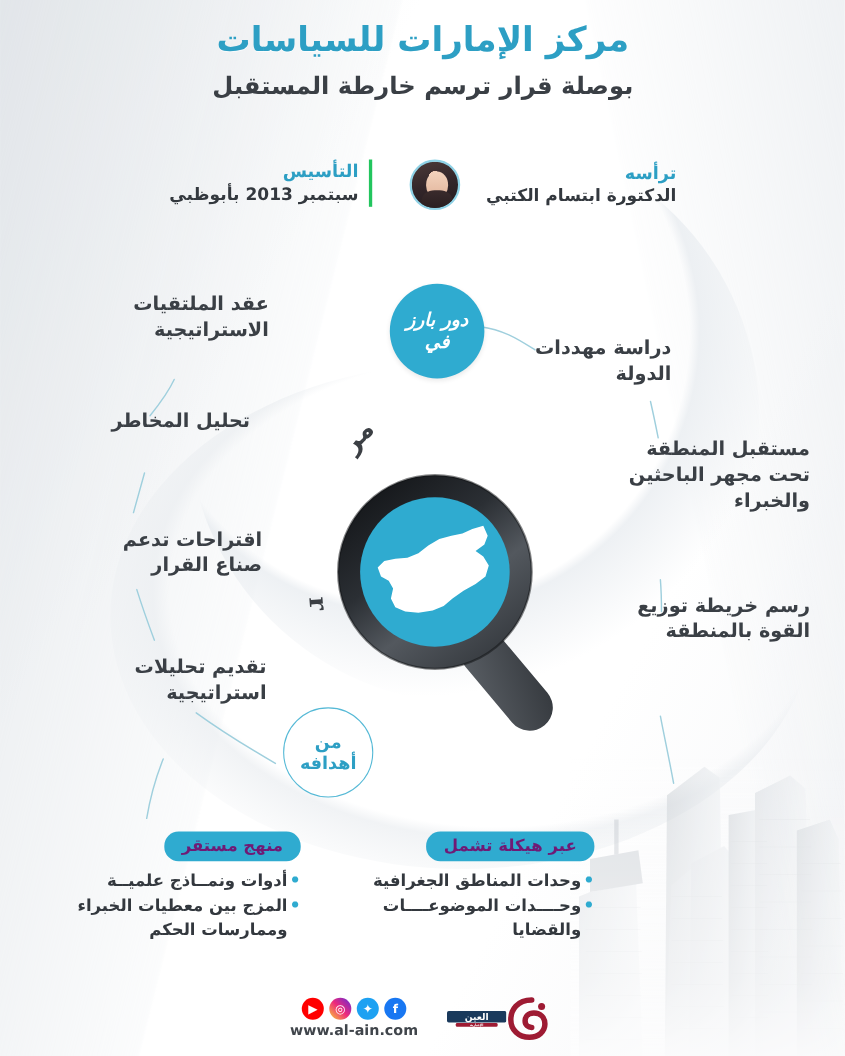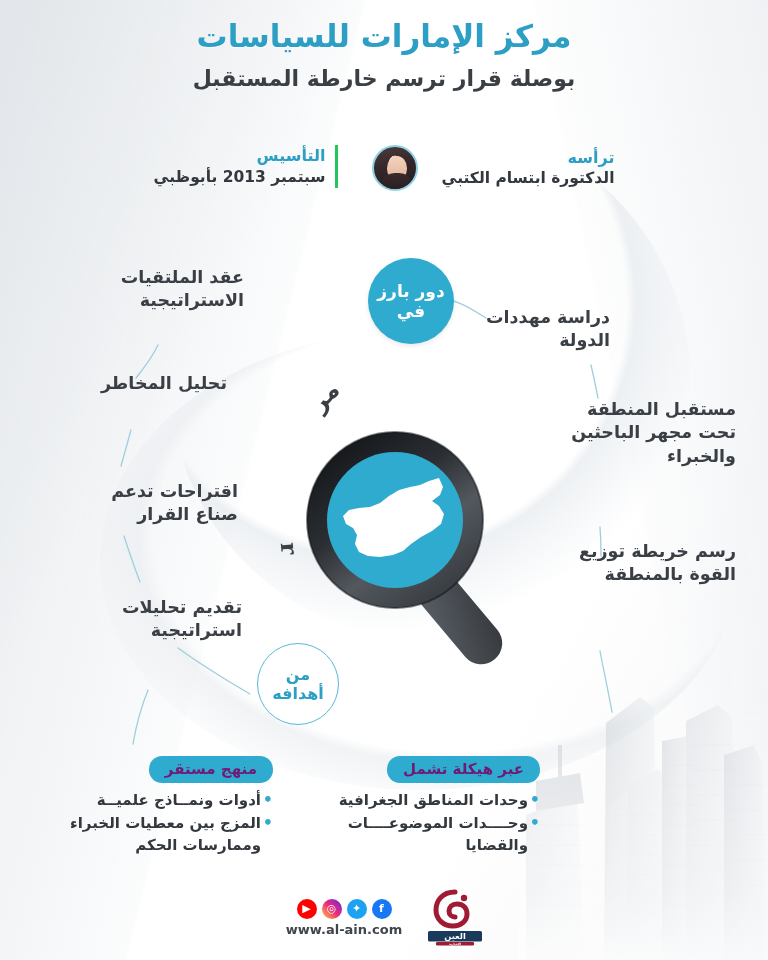--- a/index.html
+++ b/index.html
@@ -115,21 +115,21 @@
   
   .badge-solid {
     position:absolute;
     width:86px; height:86px; border-radius:50%;
     background:#2fabd0;
     color:#ffffff; font-weight:bold; font-size:17px;
     display:flex; align-items:center; justify-content:center;
     text-align:center; line-height:1.2;
     box-shadow:0 2px 5px rgba(0,0,0,.09);
   }
-  #badge-role { left:368px; top:258px; }
+  #badge-role { left:354px; top:258px;font-style:italic; }
 
   .badge-outline {
     position:absolute;
     width:82px; height:82px; border-radius:50%;
     background:#ffffff; border:1.6px solid #55b9d6;
     color:#2d9fc4; font-weight:bold; font-size:16px;
     display:flex; align-items:center; justify-content:center;
     text-align:center; line-height:1.2;
   }
   #badge-goals { left:257px; top:643px; }
@@ -180,21 +180,21 @@
     width:20px; height:20px; border-radius:50%;
     display:flex; align-items:center; justify-content:center;
     color:#fff; font-size:11px; font-weight:bold; line-height:1;
   }
   .s-yt { background:#ff0000; }
   .s-ig { background:linear-gradient(45deg,#f9ce34,#ee2a7b,#6228d7); }
   .s-tw { background:#1da1f2; }
   .s-fb { background:#1877f2; }
   .site-url { font-size:13px; font-weight:bold; color:#40454b; direction:ltr; }
 
-  .alain-logo { display:flex; flex-direction:column; align-items:center; gap:1px; }
+  .alain-logo { display:flex; align-items:center; gap:1px; }
   .alain-mark { width:44px; height:40px; }
   .alain-name { width:54px; height:16px; }
 </style>
 </head>
 <body>
 
 <div class="bg-layer bg-base"></div>
 <div class="bg-diag-a"></div>
 <div class="bg-diag-b"></div>
 <div class="bg-swirl"></div>

